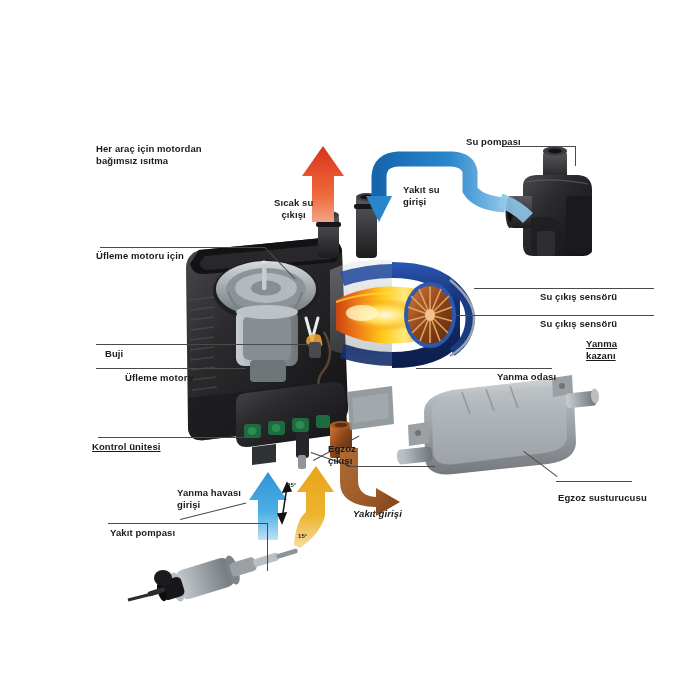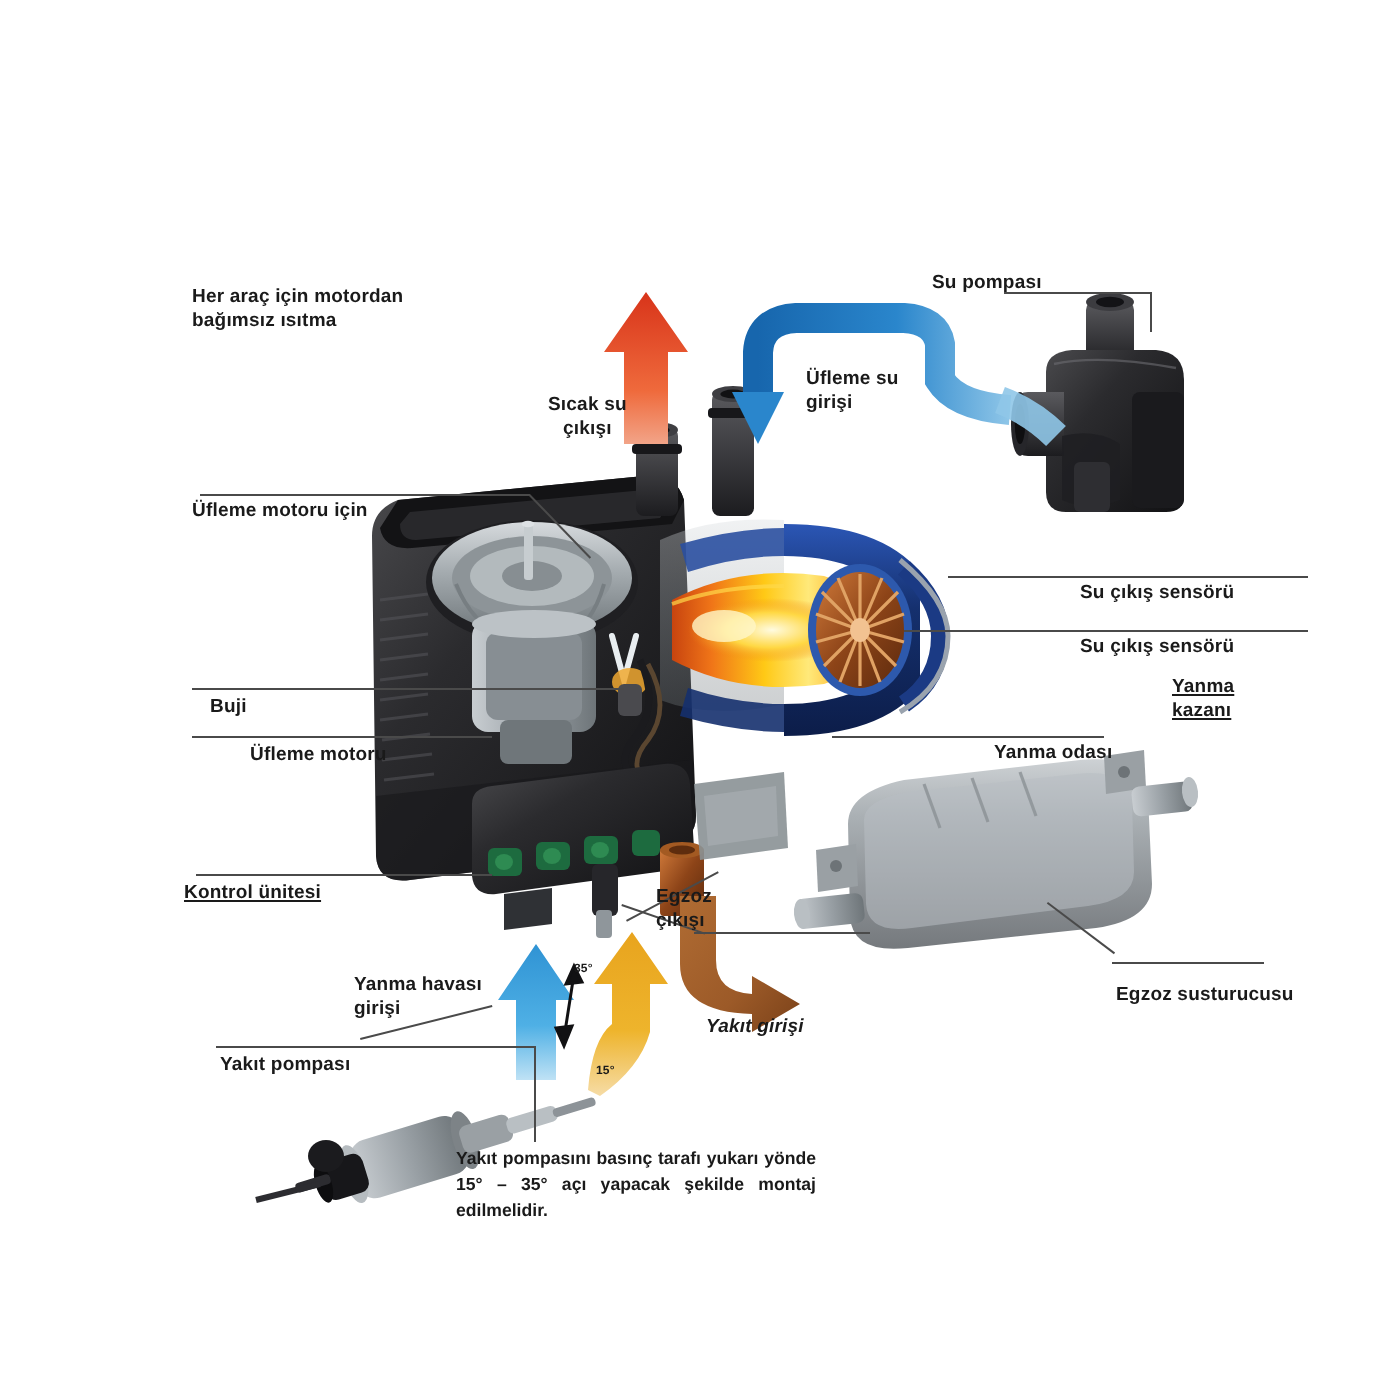--- a/index.html
+++ b/index.html
@@ -359,21 +359,21 @@
   <div class="diag" style="left:180px; top:519px; width:68px; transform: rotate(-14deg);"></div>
 
   <div class="diag" style="left:313px; top:460px; width:52px; transform: rotate(-28deg);"></div>
 
   <div class="lbl" style="left:96px; top:143px;">Her araç için motordan
 bağımsız ısıtma</div>
 
   <div class="lbl" style="left:274px; top:197px; text-align:center;">Sıcak su
 çıkışı</div>
 
-  <div class="lbl" style="left:403px; top:184px;">Üfleme su
+  <div class="lbl" style="left:403px; top:184px;">Yakıt su
 girişi</div>
 
   <div class="lbl" style="left:466px; top:136px;">Su pompası</div>
 
   <div class="lbl" style="left:96px; top:250px;">Üfleme motoru için</div>
 
   <div class="lbl" style="left:105px; top:348px;">Buji</div>
 
   <div class="lbl" style="left:105px; top:372px;padding-left:20px;">Üfleme motoru</div>
 
@@ -397,15 +397,14 @@
 
   <div class="lbl" style="left:177px; top:487px;">Yanma havası
 girişi</div>
 
   <div class="lbl" style="left:110px; top:527px;text-align:right;">Yakıt pompası</div>
 
   <div class="lbl tiny" style="left:287px; top:482px;">35°</div>
 
   <div class="lbl tiny" style="left:298px; top:533px;">15°</div>
 
-  <div class="para" style="left:228px; top:573px;">Yakıt pompasını basınç tarafı yukarı yönde 15° – 35° açı yapacak şekilde montaj edilmelidir.</div>
 
 </div>
 
 </body></html>

